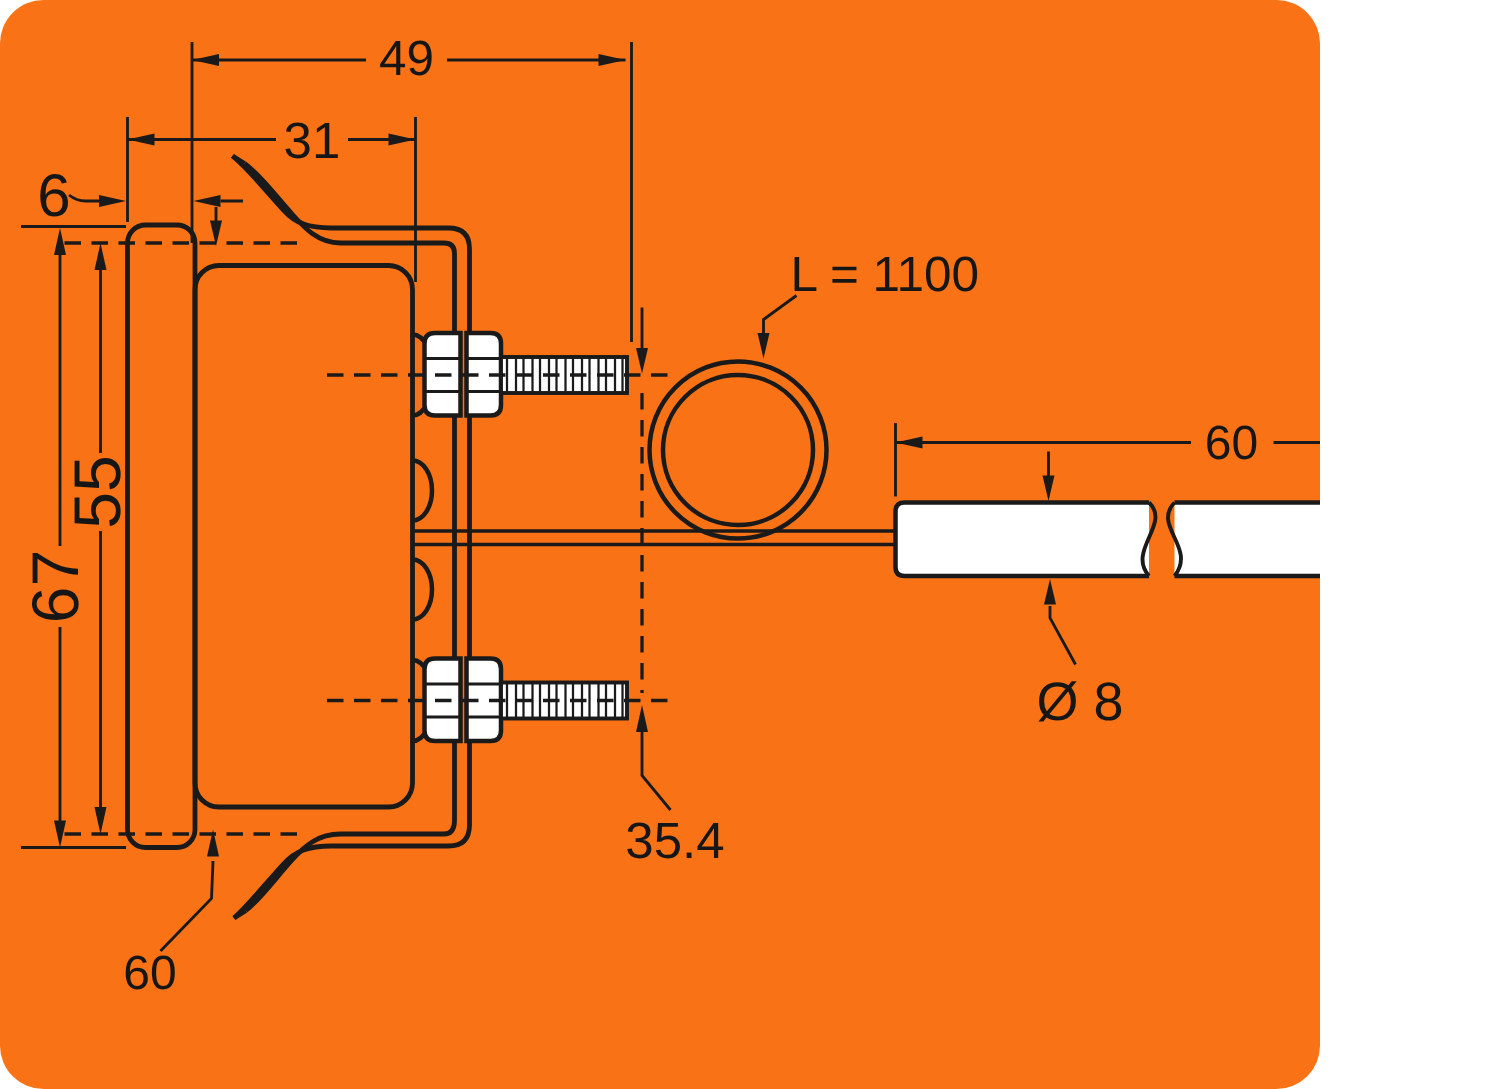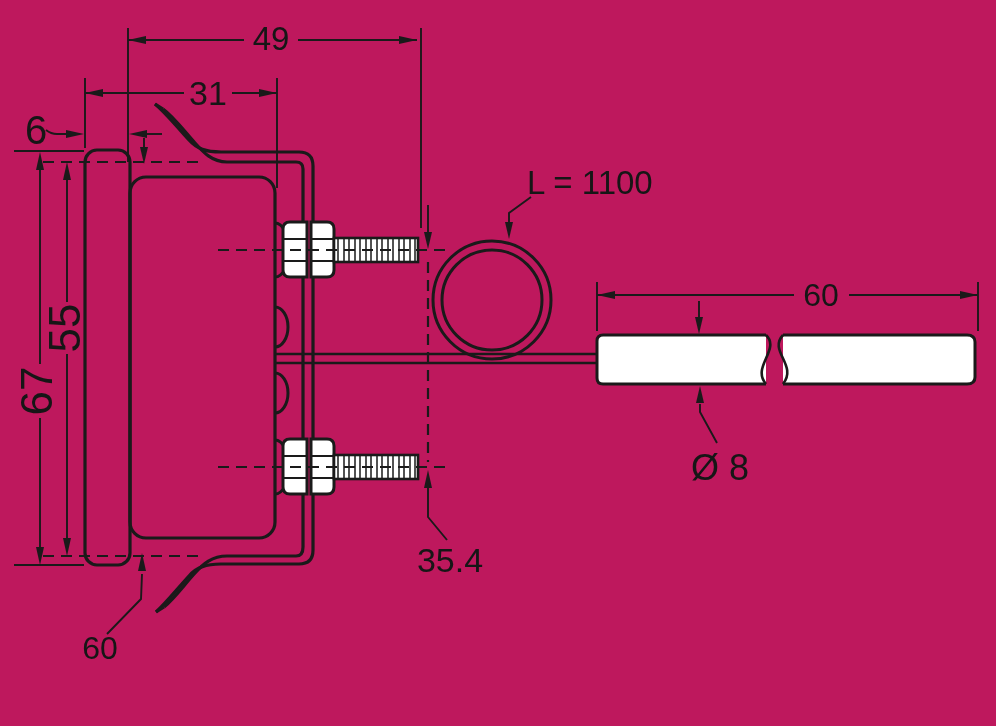--- a/index.html
+++ b/index.html
@@ -1,16 +1,16 @@
 <!DOCTYPE html>
 <html><head>
 <meta charset="utf-8">
 <style>
   html,body{margin:0;padding:0;background:#ffffff;}
-  .stage{position:relative;width:996px;height:726px;background:#be185d;overflow:hidden;}
+  .stage{position:relative;width:880px;height:726px;background:#f97316;overflow:hidden;border-radius:29px;}
   svg{display:block;}
   .dimtext{font-family:"Liberation Sans", sans-serif; fill:#161616;}
 </style>
 </head>
 <body>
 
 <div class="stage">
 <svg width="1000" height="726" viewBox="0 0 1000 726">
 
   <g stroke="#1a1a1a" stroke-width="3" fill="none">

